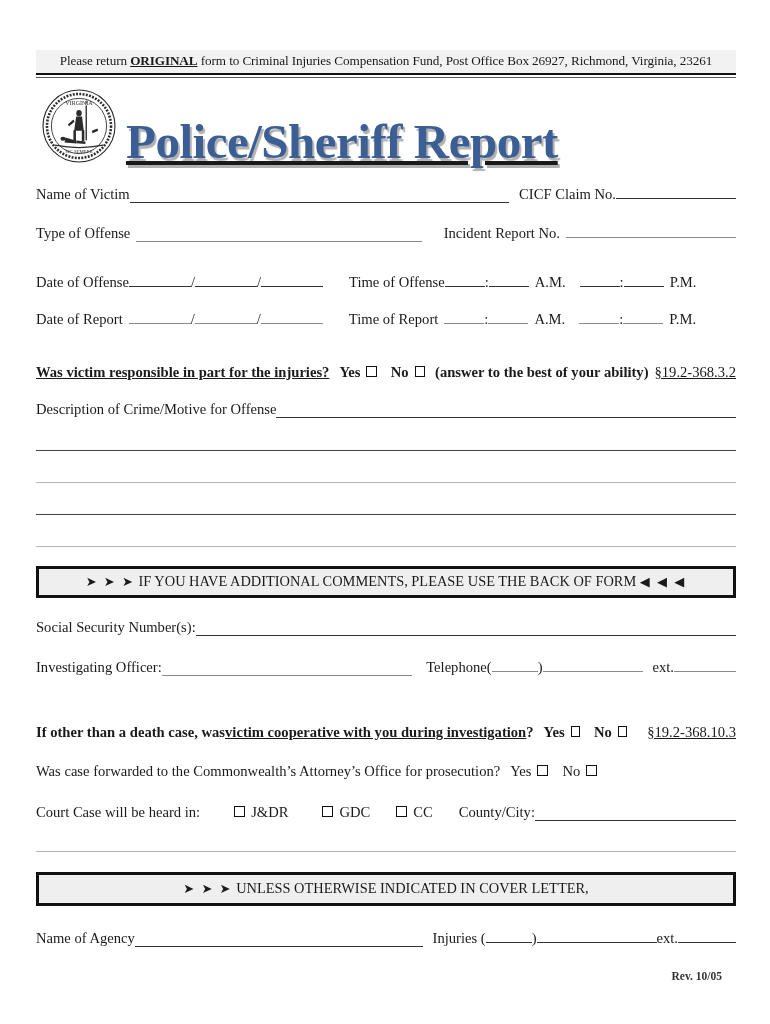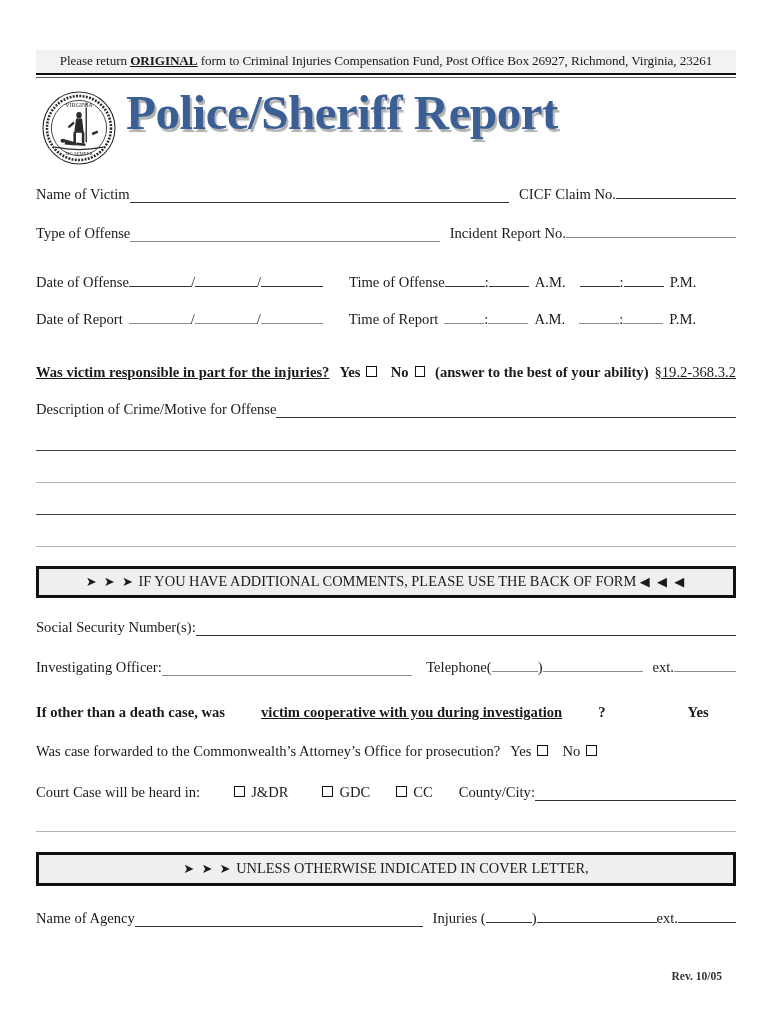--- a/index.html
+++ b/index.html
@@ -36,23 +36,24 @@
     border-top: 2.6px solid #111;
     margin-bottom: 2px;
   }
   .banner-rule2 {
     border-top: 1px solid #555;
   }
 
   
   .title-row {
     display: flex;
-    align-items: flex-start;
+    align-items: flex-end;
     margin-top: 10px;
     height: 78px;
+    text-decoration: underline;
   }
   .seal { width: 86px; height: 80px; flex: 0 0 86px; }
   .title-text {
     font-size: 49px;
     font-weight: bold;
     color: #3b5f94;
     letter-spacing: -0.5px;
     text-shadow: 2px 3px 1px rgba(150,150,150,0.75);
     line-height: 1;
     margin-left: 4px;
@@ -172,21 +173,21 @@
   </div>
 
   <div class="row" style="margin-top:18px;">
     <span class="lbl">Name of Victim</span>
     <span class="fill"></span>
     <span class="sp gap10"></span>
     <span class="lbl">CICF Claim No.</span>
     <span class="fx w120"></span>
   </div>
 
-  <div class="row" style="margin-top:20px;">
+  <div class="row" style="margin-top:20px;gap:6px;">
     <span class="lbl">Type of Offense</span>
     <span class="fill thin"></span>
     <span class="sp gap10"></span>
     <span class="lbl">Incident Report No.</span>
     <span class="fx w170 thin" style="border-bottom:1px solid #8a8a8a;"></span>
   </div>
 
   <div class="row" style="margin-top:30px;">
     <span class="lbl">Date of Offense</span>
     <span class="fx w62"></span>
@@ -277,21 +278,21 @@
     <span class="sp gap14"></span>
     <span class="lbl">Telephone(</span>
     <span class="fx w46" style="border-bottom:1px solid #8a8a8a;"></span>
     <span class="lbl">)</span>
     <span class="fx w100" style="border-bottom:1px solid #8a8a8a;"></span>
     <span class="sp gap10"></span>
     <span class="lbl">ext.</span>
     <span class="fx w62" style="border-bottom:1px solid #8a8a8a;"></span>
   </div>
 
-  <div class="row" style="margin-top:28px;gap:36px;">
+  <div class="row" style="margin-top:48px;">
     <span class="lbl" style="font-weight:bold;">If other than a death case, was </span>
     <span class="lbl bold u">victim cooperative with you during investigation</span>
     <span class="lbl" style="font-weight:bold;">?</span>
     <span class="sp gap10"></span>
     <span class="lbl" style="font-weight:bold;">Yes</span>
     <span class="sp gap6"></span>
     <span class="cbox"></span>
     <span class="sp gap14"></span>
     <span class="lbl" style="font-weight:bold;">No</span>
     <span class="sp gap6"></span>

